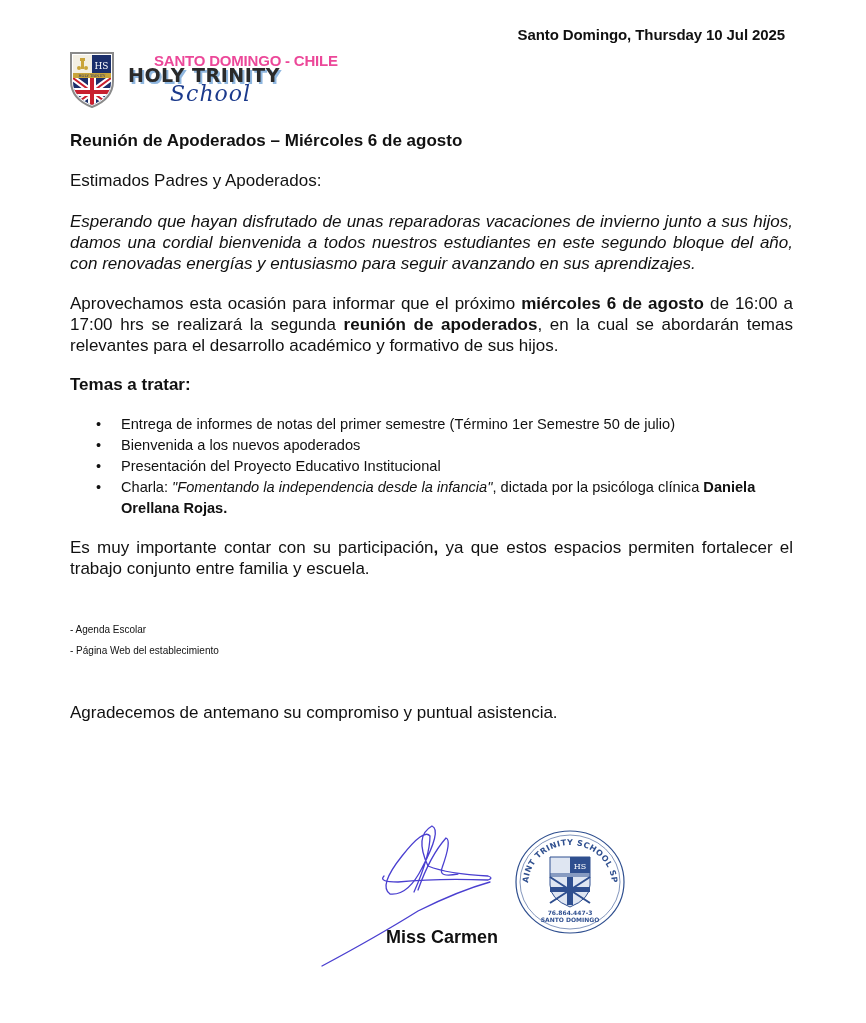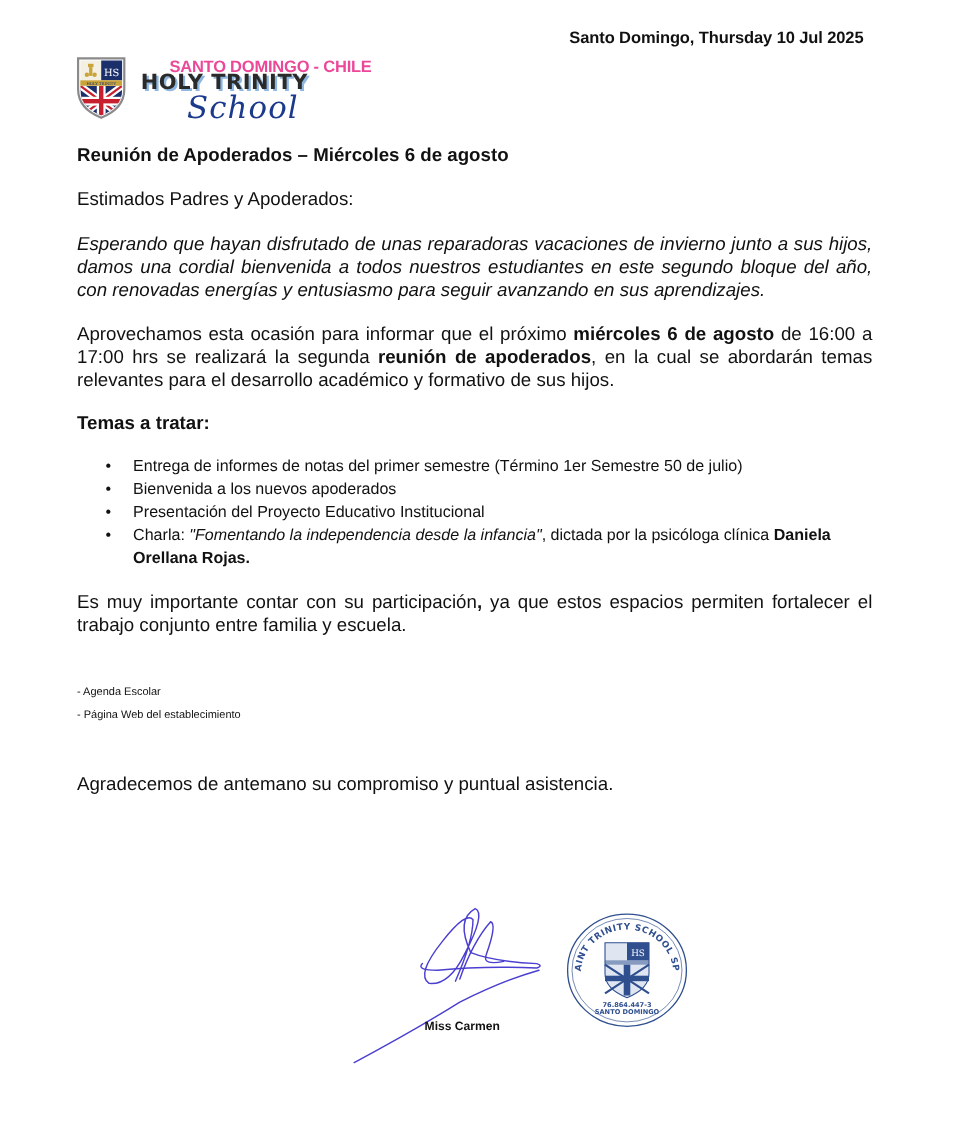--- a/index.html
+++ b/index.html
@@ -22,21 +22,21 @@
     font-size: 15px; font-weight: bold; color: #ec4899; letter-spacing: -0.2px; white-space: nowrap; margin-left: 28px;
   }
   .logo-holy {
     position: absolute; left: 60px; top: 15px;
     font-family: "DejaVu Sans", sans-serif; font-weight: bold; font-size: 19px;
     color: #2a2a2a; letter-spacing: 0.5px; white-space: nowrap;
     text-shadow: 2px 2px 0 #8fb7e0;
   }
   .logo-school {
     position: absolute; left: 102px; top: 32px;
-    font-family: "DejaVu Serif", serif; font-style: italic; font-size: 28px;
+    font-family: "DejaVu Serif", serif; font-style: italic; font-size: 22px;
     color: #1b3a8c; white-space: nowrap; letter-spacing: 1px;
   }
 
   .body-text {
     position: absolute; left: 70px; width: 723px;
     font-size: 17px; line-height: 21px;
   }
   .justify { text-align: justify; text-align-last: left; }
   .bold { font-weight: bold; }
   .ital { font-style: italic; }
@@ -51,21 +51,21 @@
   .topics-list li { position: relative; padding-left: 51px; }
   .topics-list .bullet { position: absolute; left: 26px; top: 0; }
 
   .para3 { top: 521px; }
   .important { top: 582px; }
   .channels { position: absolute; left: 70px; top: 603px; font-size: 10px; line-height: 21px; }
   .thanks { top: 686px; }
   .closing { top: 728px; }
 
   .signature { position: absolute; left: 318px; top: 800px; width: 180px; height: 160px; }
-  .signer { position: absolute; left: 386px; top: 911px; font-size: 11px; font-weight: bold; }
+  .signer { position: absolute; left: 386px; top: 911px; font-size: 18px; font-weight: bold; }
 
   .stamp { position: absolute; left: 514px; top: 813px; width: 112px; height: 106px; }
 </style>
 </head>
 <body>
 
 <div class="page">
 
   <div class="date-line">Santo Domingo, Thursday 10 Jul 2025</div>
 

